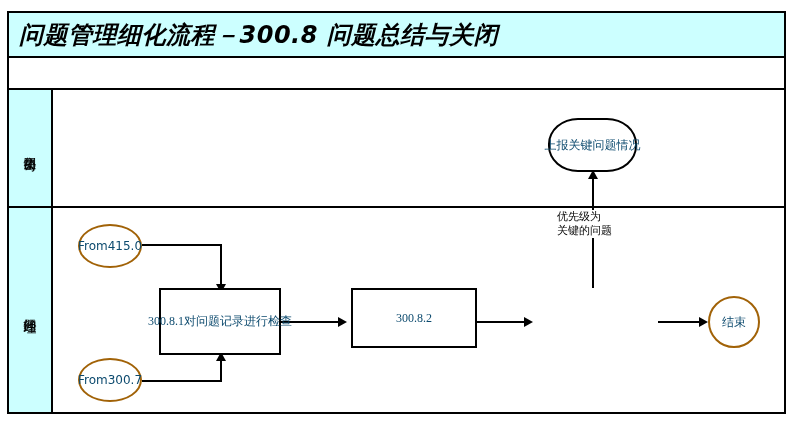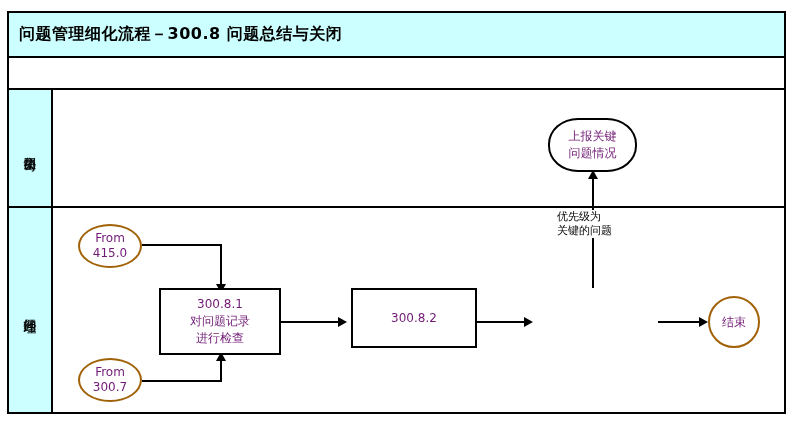--- a/index.html
+++ b/index.html
@@ -38,25 +38,26 @@
     width: 100%;
     height: 45px;
     background: #ccffff;
     border-bottom: 2px solid #000000;
     box-sizing: border-box;
     display: flex;
     align-items: center;
   }
   .title-text {
     padding-left: 10px;
-    font-size: 16px;
+    font-size: 24px;
     font-weight: bold;
     color: #000000;
     letter-spacing: 0.5px;
     white-space: nowrap;
+    font-style: italic;
   }
   
   .spacer-row {
     position: absolute;
     left: 0;
     top: 45px;
     width: 100%;
     height: 32px;
     background: #ffffff;
     border-bottom: 2px solid #000000;
@@ -98,32 +99,33 @@
     line-height: 15px;
     letter-spacing: 1px;
     color: #000000;
     white-space: nowrap;
   }
   
   .node {
     position: absolute;
     box-sizing: border-box;
     display: flex;
-    flex-direction: column;
+    flex-direction: row;
     align-items: center;
     justify-content: center;
     text-align: center;
-    color: #701a75;
+    color: #0c4a6e;
     background: #ffffff;
     z-index: 5;
   }
   .process-box {
     border: 2px solid #000000;
     font-size: 12px;
     line-height: 17px;
+    font-family: Liberation Serif, serif;
   }
   .circle-node {
     border: 2px solid #a16207;
     border-radius: 50%;
     font-size: 12px;
     line-height: 15px;
   }
   .oval-node {
     border: 2px solid #000000;
     border-radius: 30px / 26px;

